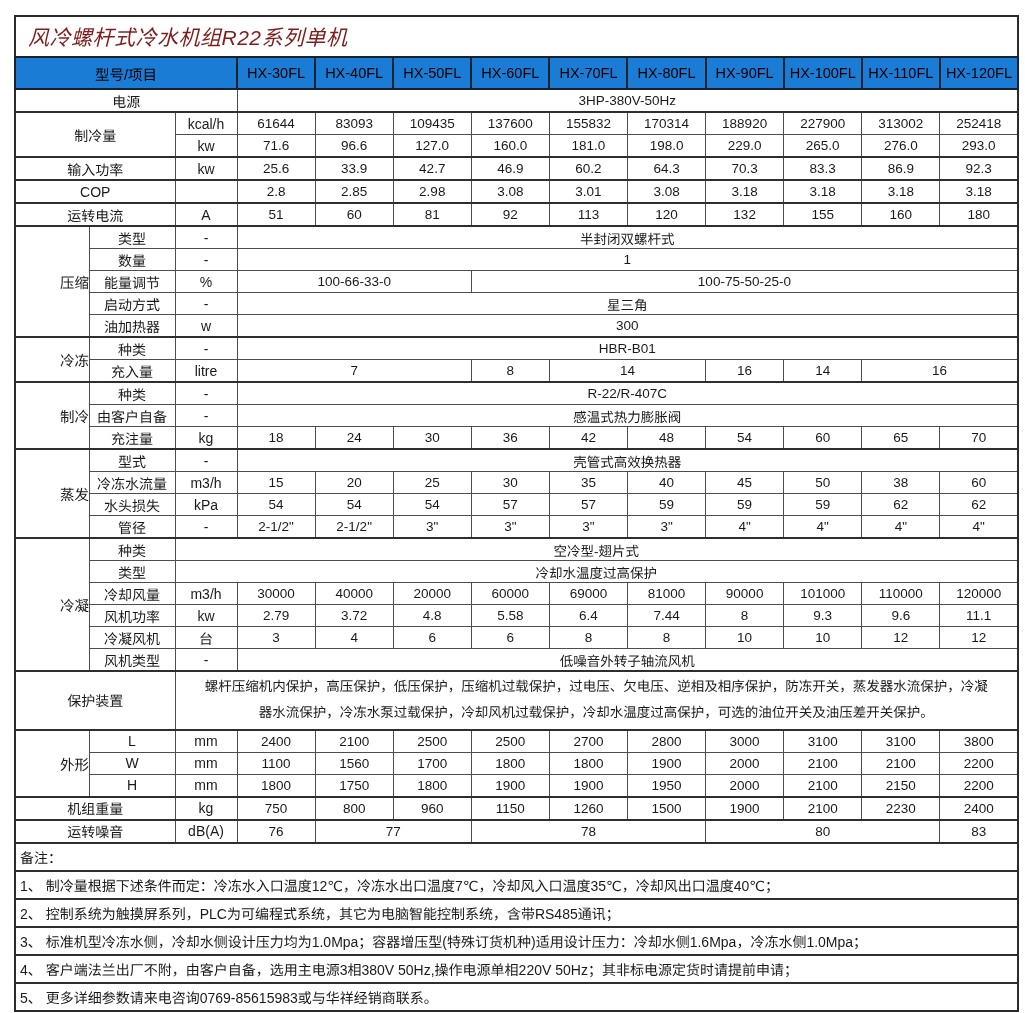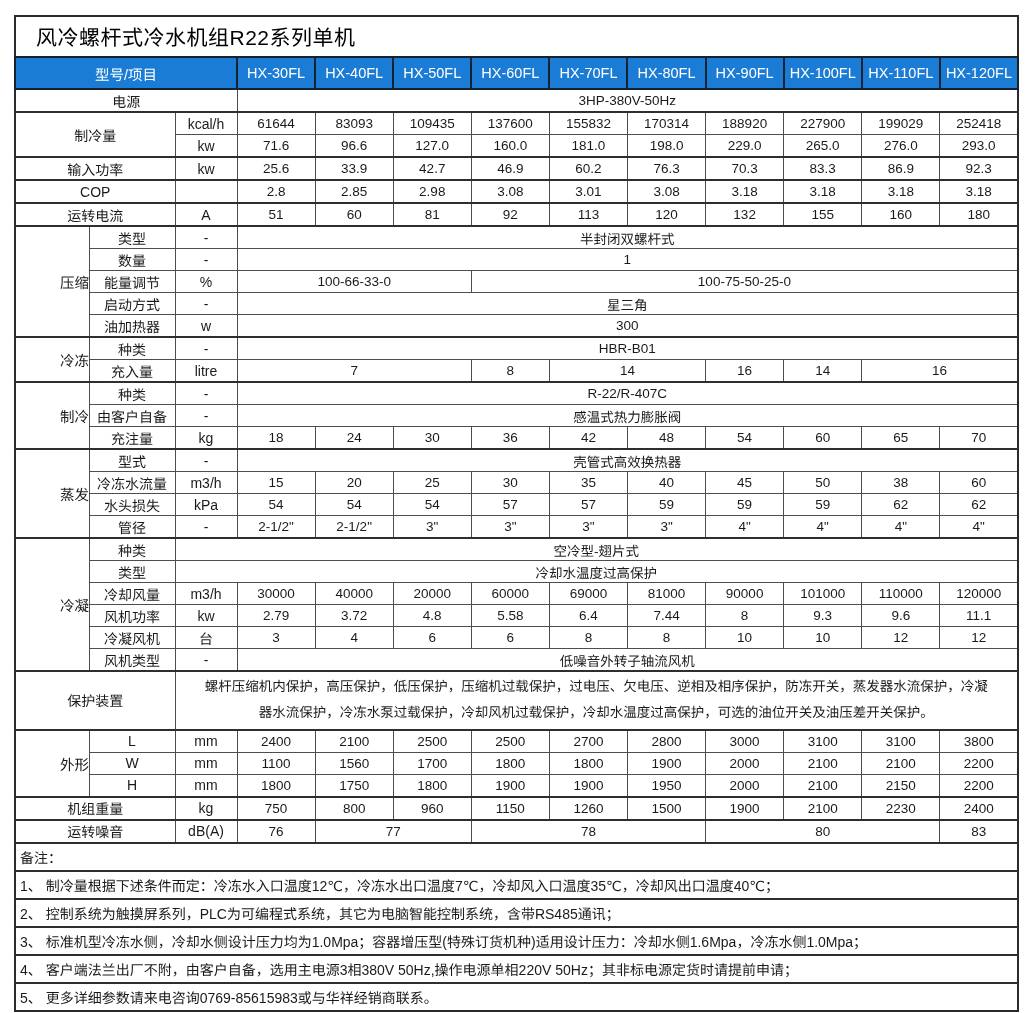--- a/index.html
+++ b/index.html
@@ -1,28 +1,28 @@
 <!DOCTYPE html>
 <html lang="zh-CN"><head>
 <meta charset="utf-8">
 <style>
   html,body{margin:0;padding:0;background:#ffffff;}
   body{width:1025px;height:1013px;overflow:hidden;
        font-family:"Liberation Sans","DejaVu Sans",sans-serif;color:#1a1a1a;}
   .page{padding:15px 6px 8px 14px;}
   .sheet{width:1005px;}
-  .title-box{border:2px solid #2b2b2b;border-bottom:none;padding:4px 20px 5px;
-             font-size:21px;letter-spacing:.5px;color:#000000;}
+  .title-box{border:2px solid #2b2b2b;border-bottom:none;padding:4px 12px 5px;
+             font-size:21px;letter-spacing:.5px;color:#7f1d1d;font-style:italic;}
   table{border-collapse:collapse;table-layout:fixed;width:100%;
         border:2px solid #2b2b2b;}
   td{border:1px solid #4d4d4d;text-align:center;vertical-align:middle;
      font-size:13.5px;height:21px;padding:0 2px;overflow:hidden;white-space:nowrap;}
   tr.sec > td{border-top:2px solid #2e2e2e;}
   
-  tr.head > td{background:#1b7cd6;color:#ffffff;border:2px solid #16222e;
+  tr.head > td{background:#1b7cd6;color:#000000;border:2px solid #16222e;
                font-size:14.5px;height:30px;}
   td.headlabel{font-size:15px;}
   
   td.group{font-size:14.5px;padding-left:44px;}
   td.label,td.label2{font-size:14px;}
   td.unit{font-size:14px;}
   td.val,td.span{font-size:13.5px;}
   
   td.protect{white-space:normal;line-height:1.95;font-size:13.5px;height:52px;
              padding:2px 24px;text-align:center;}
@@ -73,21 +73,21 @@
             <td class="label2" colspan="2" rowspan="2">制冷量</td>
             <td class="unit">kcal/h</td>
             <td class="val">61644</td>
             <td class="val">83093</td>
             <td class="val">109435</td>
             <td class="val">137600</td>
             <td class="val">155832</td>
             <td class="val">170314</td>
             <td class="val">188920</td>
             <td class="val">227900</td>
-            <td class="val">199029</td>
+            <td class="val">313002</td>
             <td class="val">252418</td>
           </tr>
           <tr>
             <td class="unit">kw</td>
             <td class="val">71.6</td>
             <td class="val">96.6</td>
             <td class="val">127.0</td>
             <td class="val">160.0</td>
             <td class="val">181.0</td>
             <td class="val">198.0</td>
@@ -97,21 +97,21 @@
             <td class="val">293.0</td>
           </tr>
           <tr class="sec">
             <td class="label2" colspan="2">输入功率</td>
             <td class="unit">kw</td>
             <td class="val">25.6</td>
             <td class="val">33.9</td>
             <td class="val">42.7</td>
             <td class="val">46.9</td>
             <td class="val">60.2</td>
-            <td class="val">76.3</td>
+            <td class="val">64.3</td>
             <td class="val">70.3</td>
             <td class="val">83.3</td>
             <td class="val">86.9</td>
             <td class="val">92.3</td>
           </tr>
           <tr class="sec">
             <td class="label2" colspan="2">COP</td>
             <td class="unit"></td>
             <td class="val">2.8</td>
             <td class="val">2.85</td>

